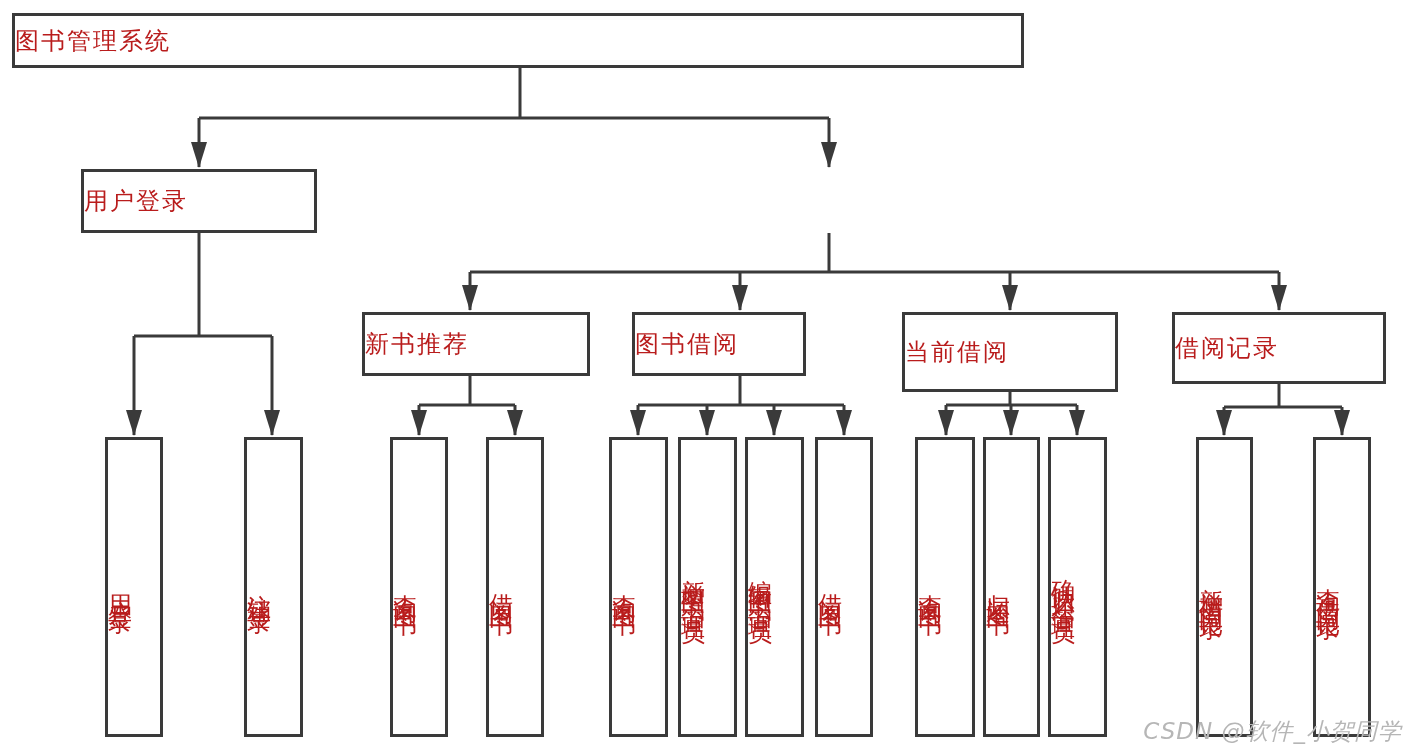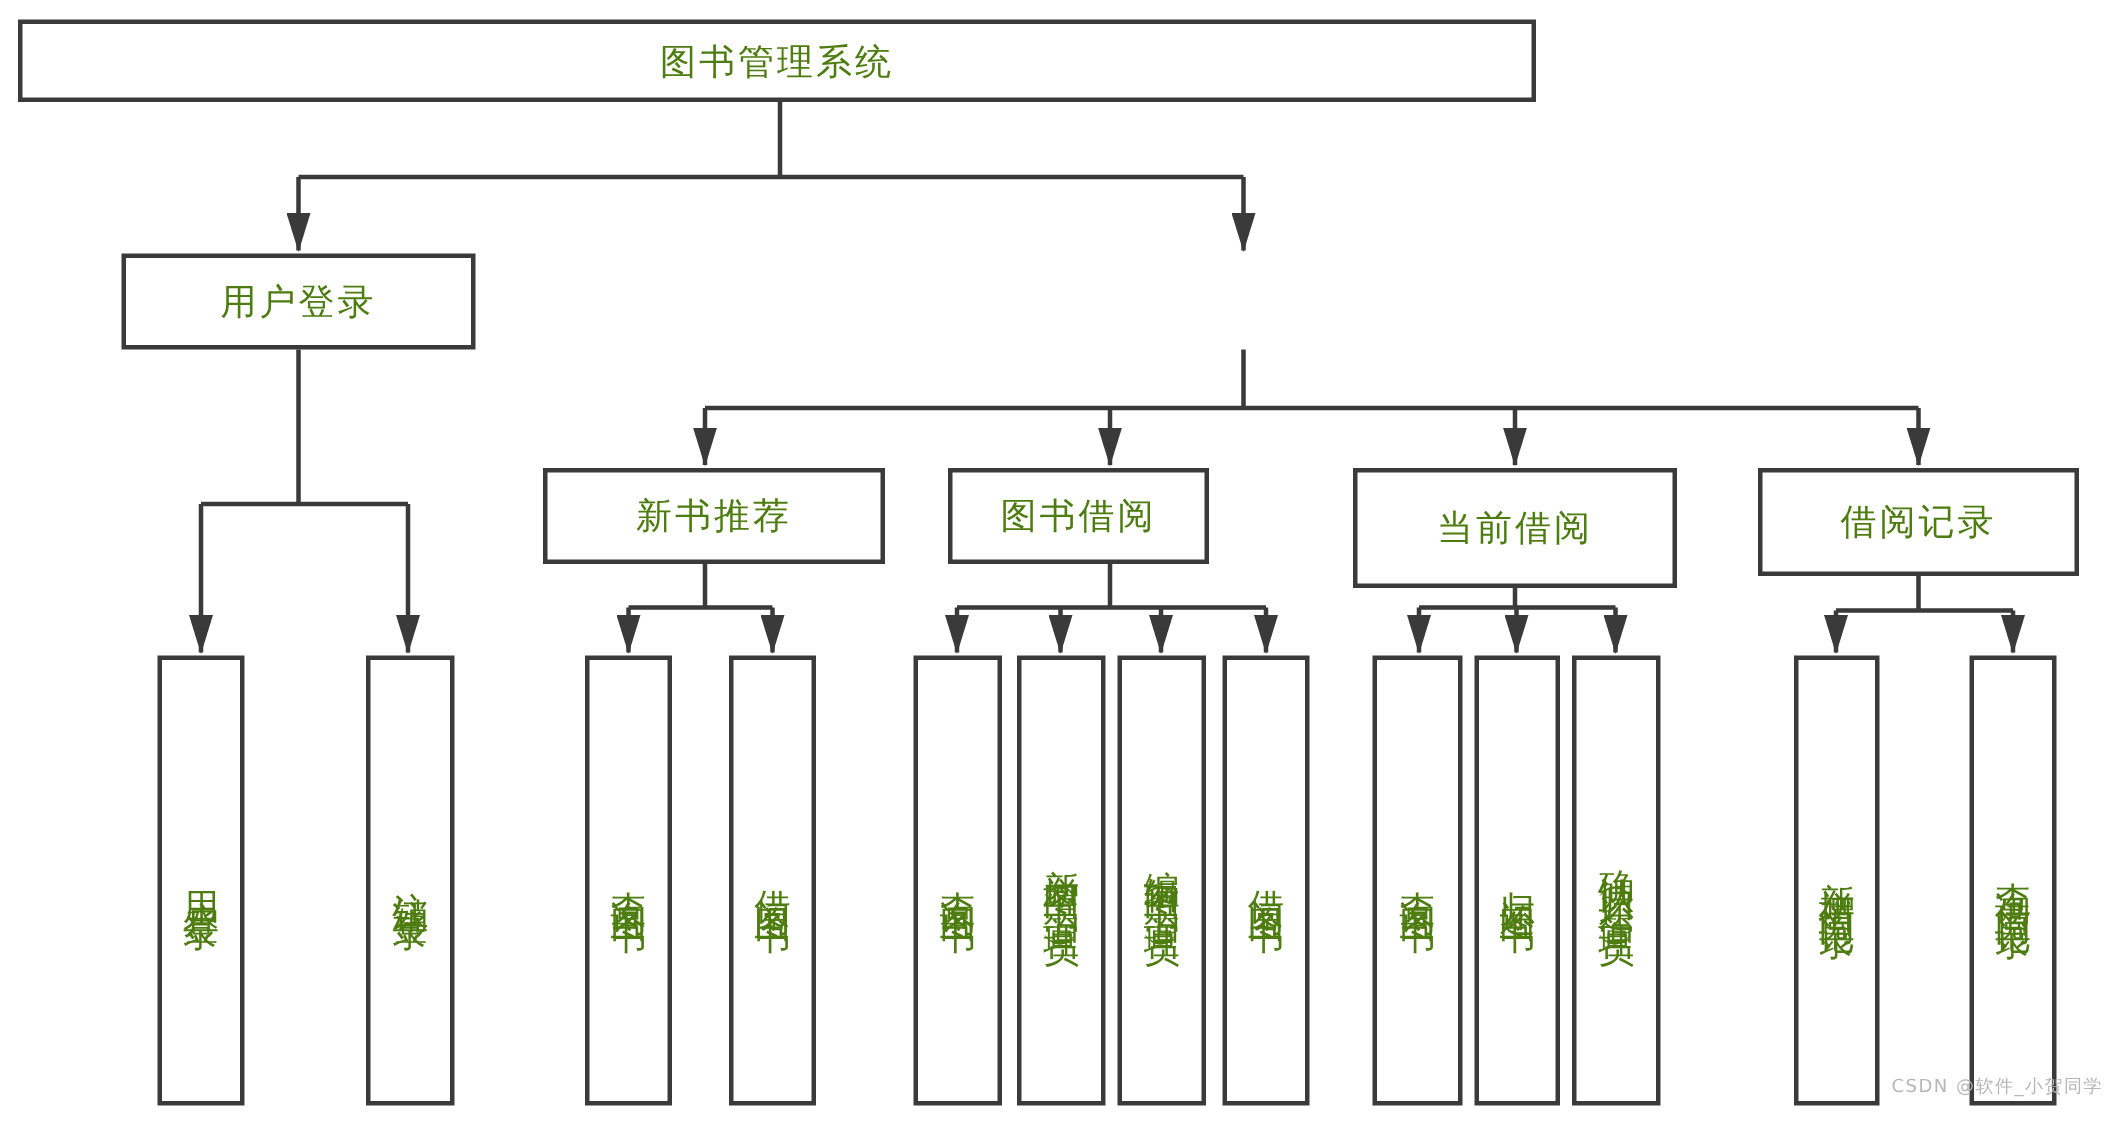--- a/index.html
+++ b/index.html
@@ -7,33 +7,33 @@
     position:relative;
     width:1405px;height:747px;
     background:#ffffff;
     font-family:"DejaVu Sans",sans-serif;
     overflow:hidden;
   }
   .connectors{position:absolute;left:0;top:0;z-index:0;}
   .node{
     position:absolute;box-sizing:border-box;
     border:3px solid #3a3a3a;background:#ffffff;
-    display:flex;align-items:center;justify-content:center;
-    color:#4d7c0f;z-index:1;
+    display:flex;align-items:center;justify-content:flex-start;
+    color:#b91c1c;z-index:1;
   }
   .node.h .lbl{font-size:24px;letter-spacing:2px;white-space:nowrap;}
   .node.v .lbl{
     writing-mode:vertical-rl;
     text-orientation:mixed;
     font-size:24px;letter-spacing:6px;line-height:1;
     white-space:nowrap;
   }
   .watermark{
     position:absolute;right:3px;top:716px;z-index:2;
-    font-size:12px;color:#b6b6b6;letter-spacing:1px;white-space:nowrap;
+    font-size:23px;color:#b6b6b6;letter-spacing:1px;white-space:nowrap;font-style:italic;
   }
 </style>
 </head>
 <body>
 
 <div class="canvas">
 
   <svg class="connectors" width="1405" height="747" viewBox="0 0 1405 747" aria-hidden="true">
     <defs>
       <marker id="arrow" markerUnits="userSpaceOnUse" markerWidth="26" markerHeight="16" viewBox="0 0 26 16" refX="25" refY="8" orient="auto">

